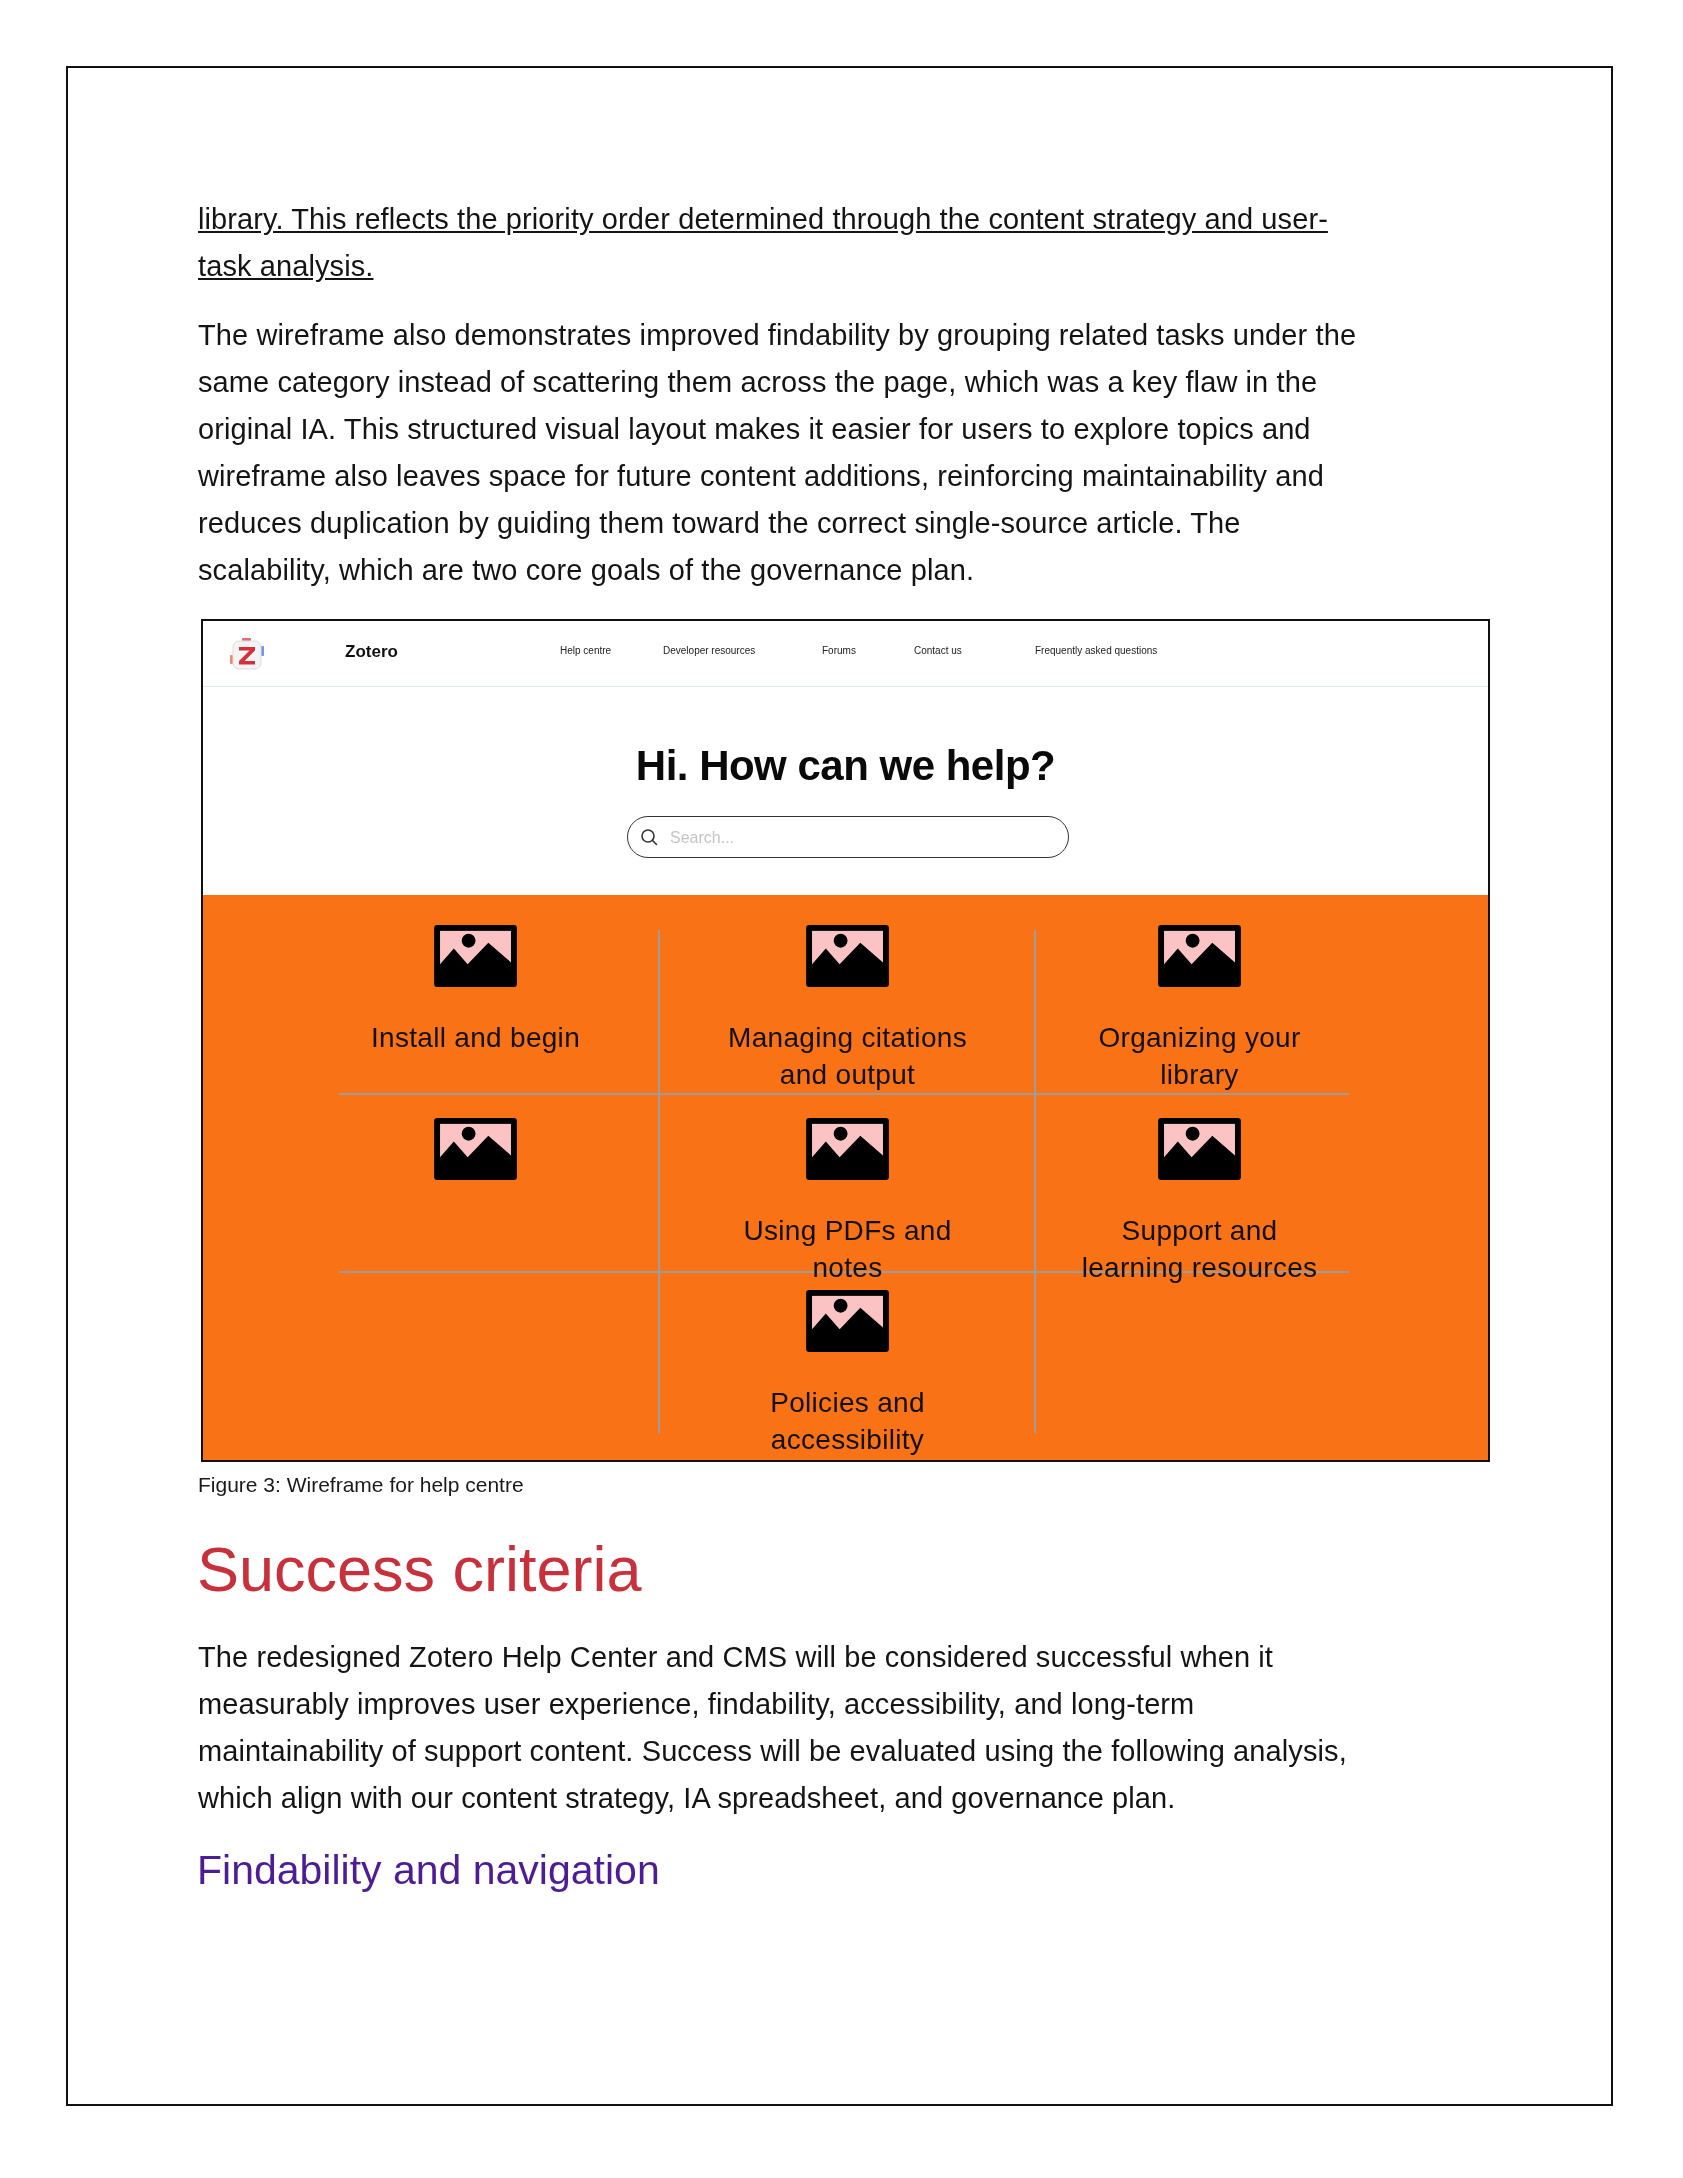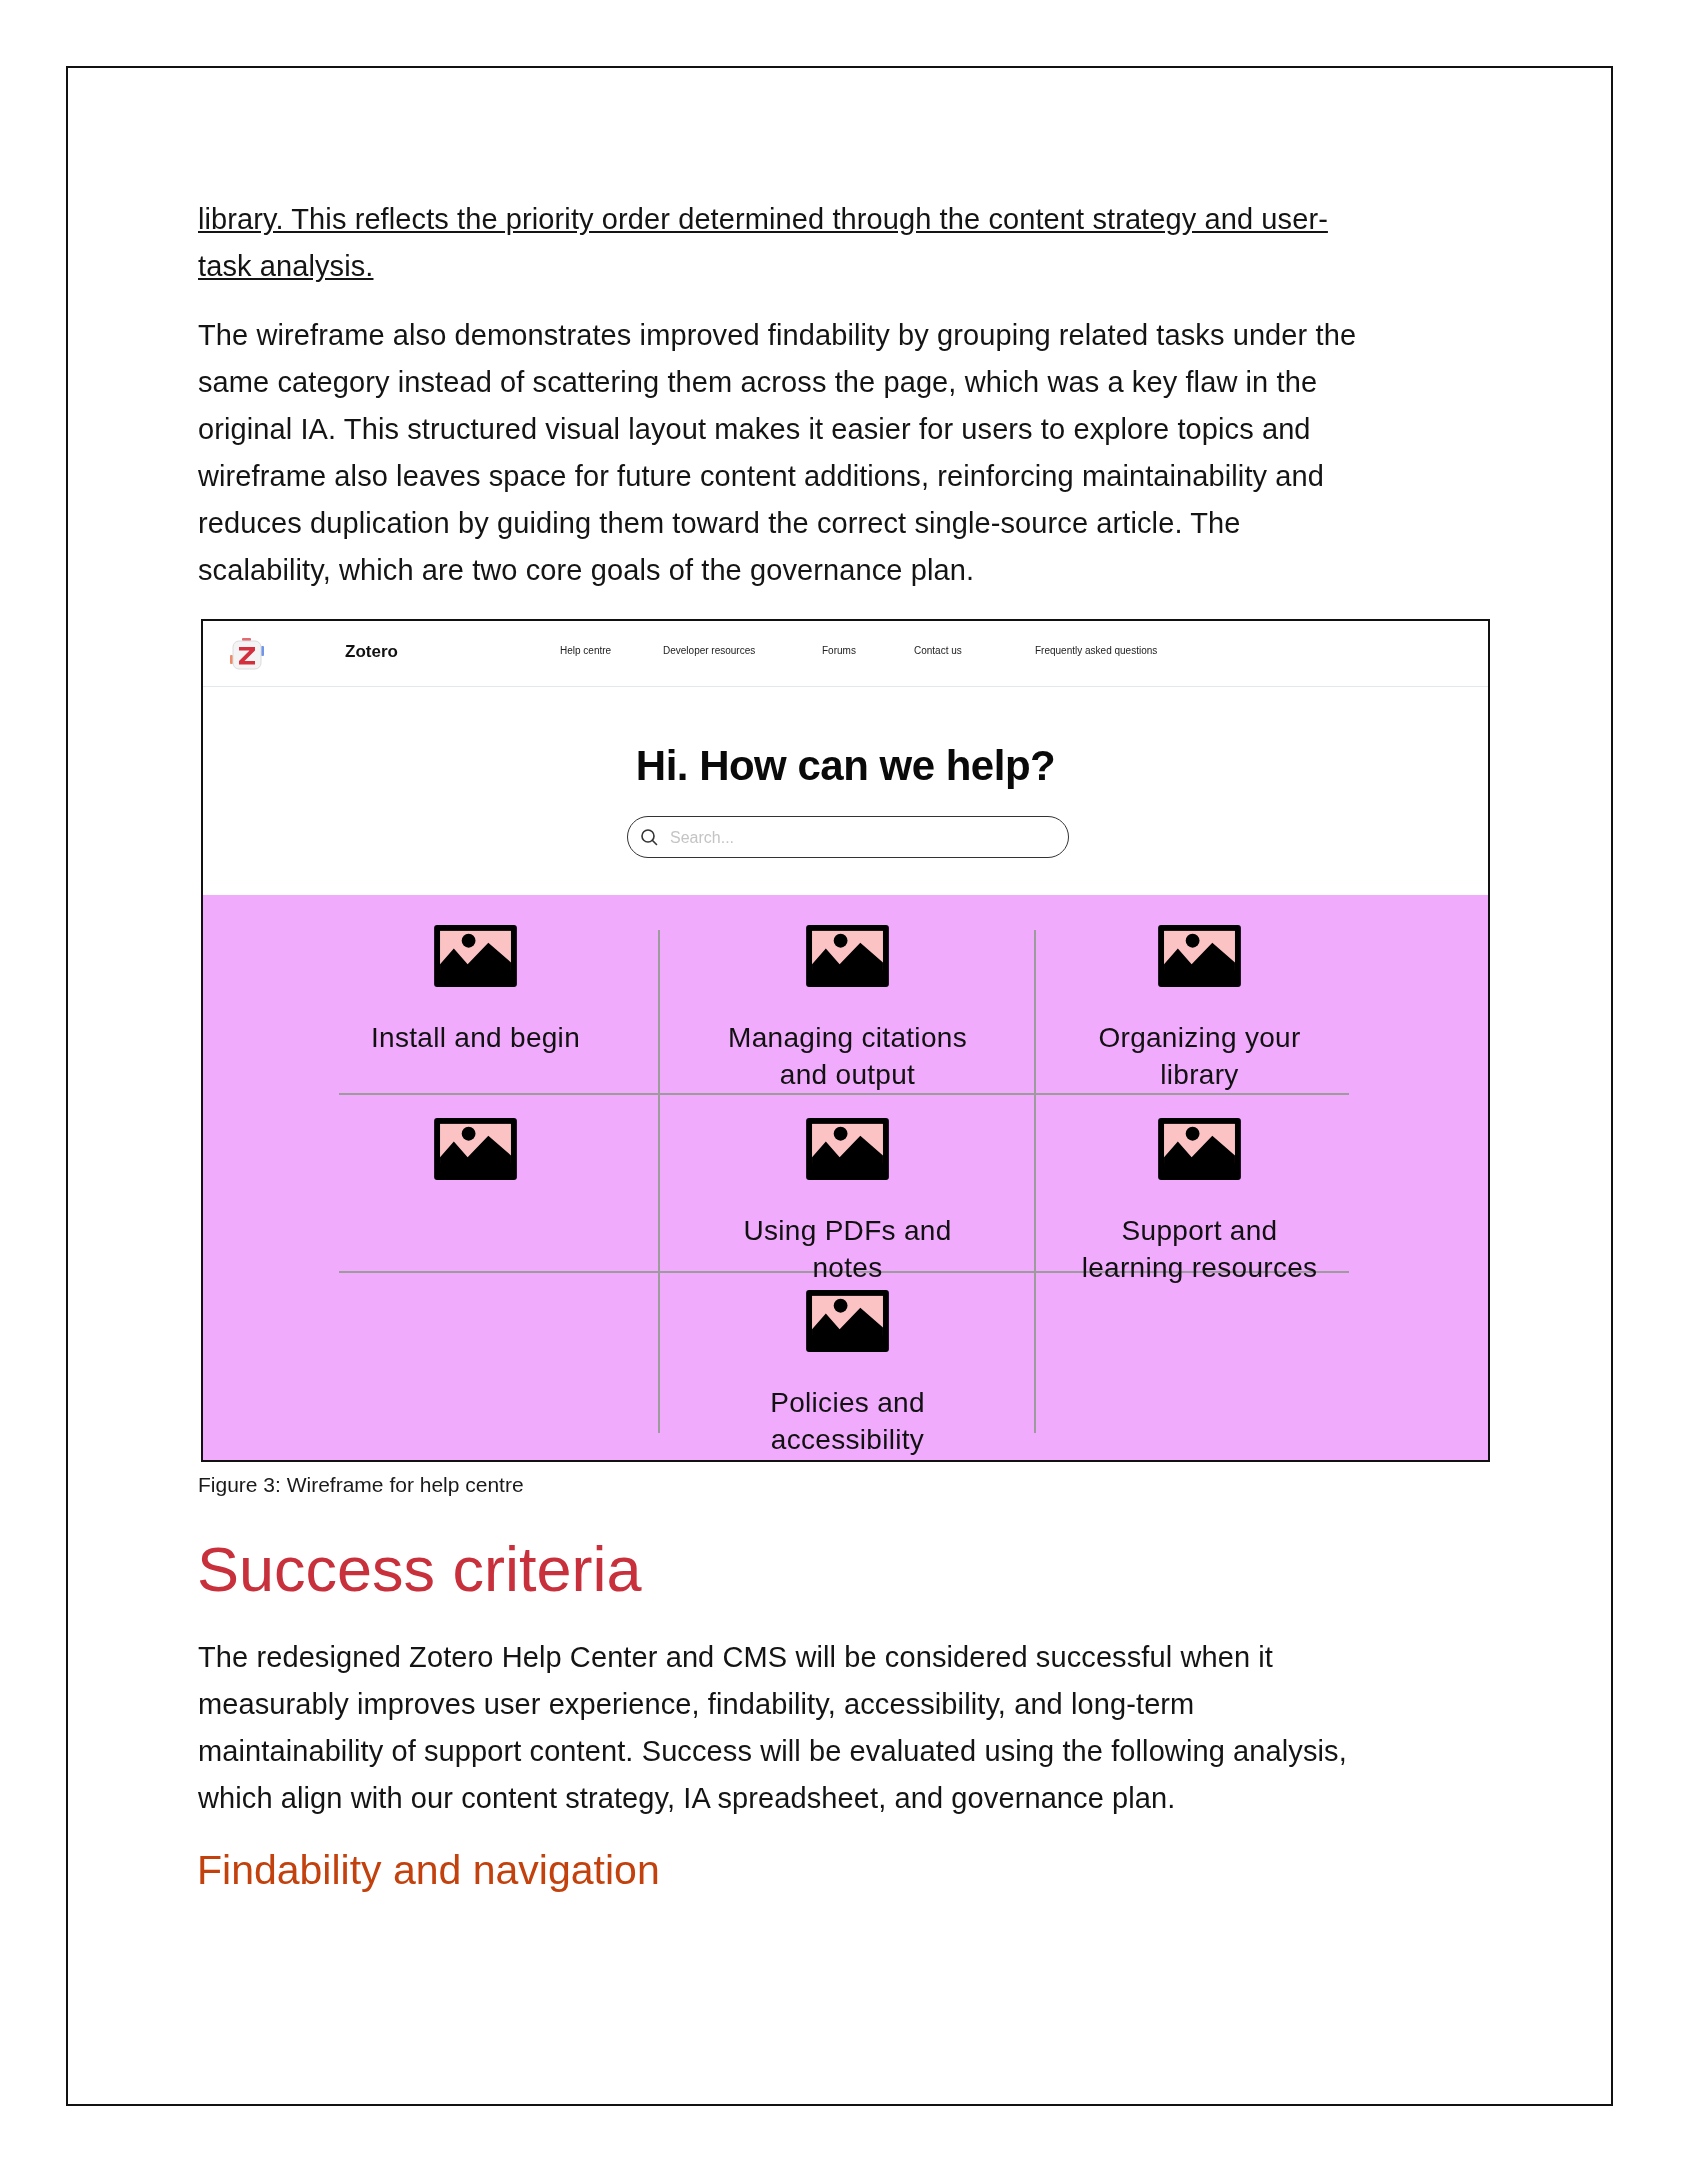--- a/index.html
+++ b/index.html
@@ -6,41 +6,41 @@
   body { width: 1683px; height: 2178px; position: relative; overflow: hidden;
          font-family: "Liberation Sans", "DejaVu Sans", sans-serif; color: #111; }
   .page-border { position: absolute; left: 66px; top: 66px; width: 1547px; height: 2040px;
                  border: 2px solid #111; box-sizing: border-box; }
   .para { position: absolute; left: 198px; width: 1287px; font-size: 29px; line-height: 47px;
           color: #141414; margin: 0; letter-spacing: 0.1px; }
   .para .line { display: block; white-space: nowrap; }
   .caption { position: absolute; left: 198px; top: 1473px; font-size: 21px; color: #1a1a1a; }
   .h1 { position: absolute; left: 197px; top: 1533px; font-size: 63px; color: #C8303C; margin: 0;
         font-weight: normal; }
-  .h2 { position: absolute; left: 197px; top: 1847px; font-size: 41px; color: #c2410c; margin: 0;
+  .h2 { position: absolute; left: 197px; top: 1847px; font-size: 41px; color: #4c1d95; margin: 0;
         font-weight: normal; }
 
   
   .wf { position: absolute; left: 201px; top: 619px; width: 1289px; height: 843px;
         border: 2px solid #111; box-sizing: border-box; background: #fff; overflow: hidden; }
   .wf-header { position: absolute; left: 0; top: 0; width: 100%; height: 65px;
                border-bottom: 1px solid #e3e8ec; }
   .wf-logo { position: absolute; left: 26px; top: 16px; width: 36px; height: 36px; }
   .wf-brand { position: absolute; left: 142px; top: 21px; font-size: 17px; font-weight: bold; color: #111; }
   .wf-nav { position: absolute; top: 24px; font-size: 10px; color: #222; white-space: nowrap; }
   .wf-hero-title { position: absolute; left: 0; width: 100%; top: 121px; text-align: center;
                    font-size: 42px; font-weight: bold; color: #0a0a0a; letter-spacing: -0.5px; }
   .wf-search { position: absolute; left: 424px; top: 195px; width: 442px; height: 42px;
                border: 1.5px solid #333; border-radius: 22px; box-sizing: border-box; }
   .wf-search-icon { position: absolute; left: 12px; top: 11px; width: 18px; height: 18px; }
   .wf-search-input { position: absolute; left: 40px; top: 8px; width: 386px; height: 24px;
                      border: none; outline: none; background: transparent; font-size: 16px; color: #333;
                      font-family: "Liberation Sans", sans-serif; }
   .wf-search-input::placeholder { color: #c4c4c4; }
-  .wf-pink { position: absolute; left: 0; top: 274px; width: 100%; height: 568px; background: #f0abfc; }
+  .wf-pink { position: absolute; left: 0; top: 274px; width: 100%; height: 568px; background: #f97316; }
   .gl { position: absolute; background: #9c9c9c; }
   .tile { position: absolute; width: 327px; text-align: center; cursor: pointer; }
   .tile .icon { display: block; margin: 0 auto; width: 87px; height: 66px; }
   .tile .label { display: block; font-size: 28px; line-height: 37px; color: #111; margin-top: 30px;
                  letter-spacing: 0.3px; }
 </style>
 </head>
 <body>
 
 <div class="page-border"></div>

